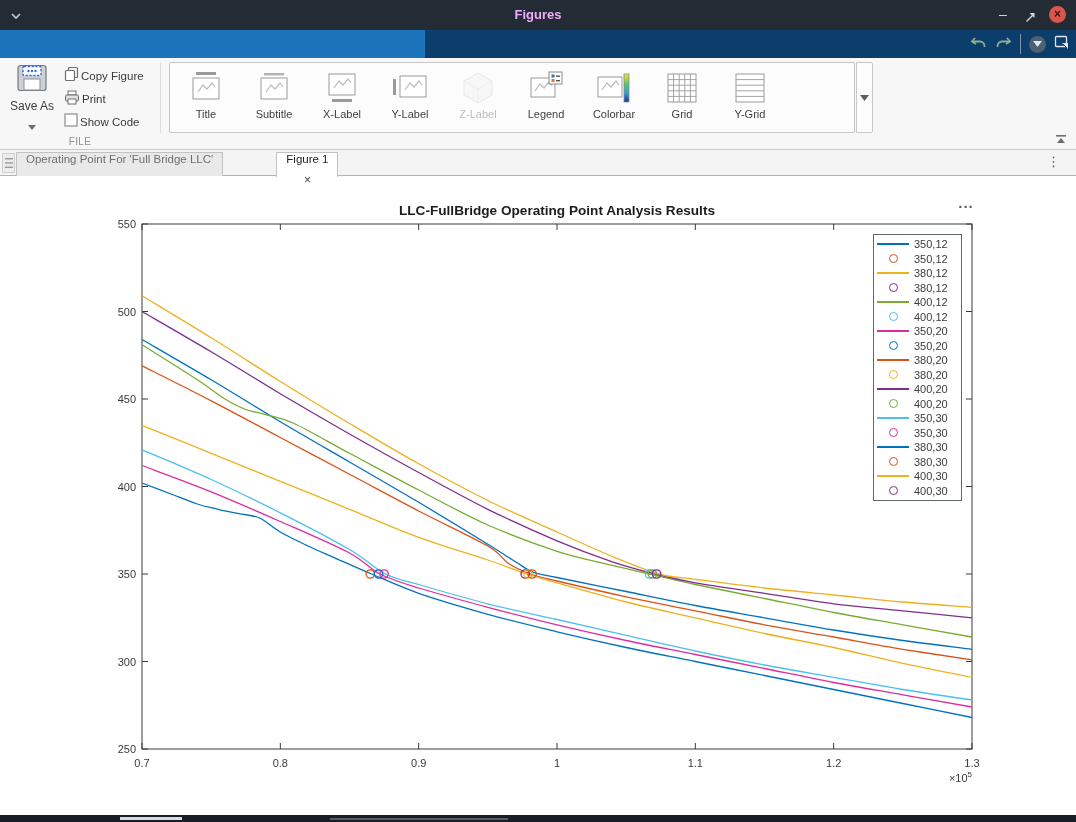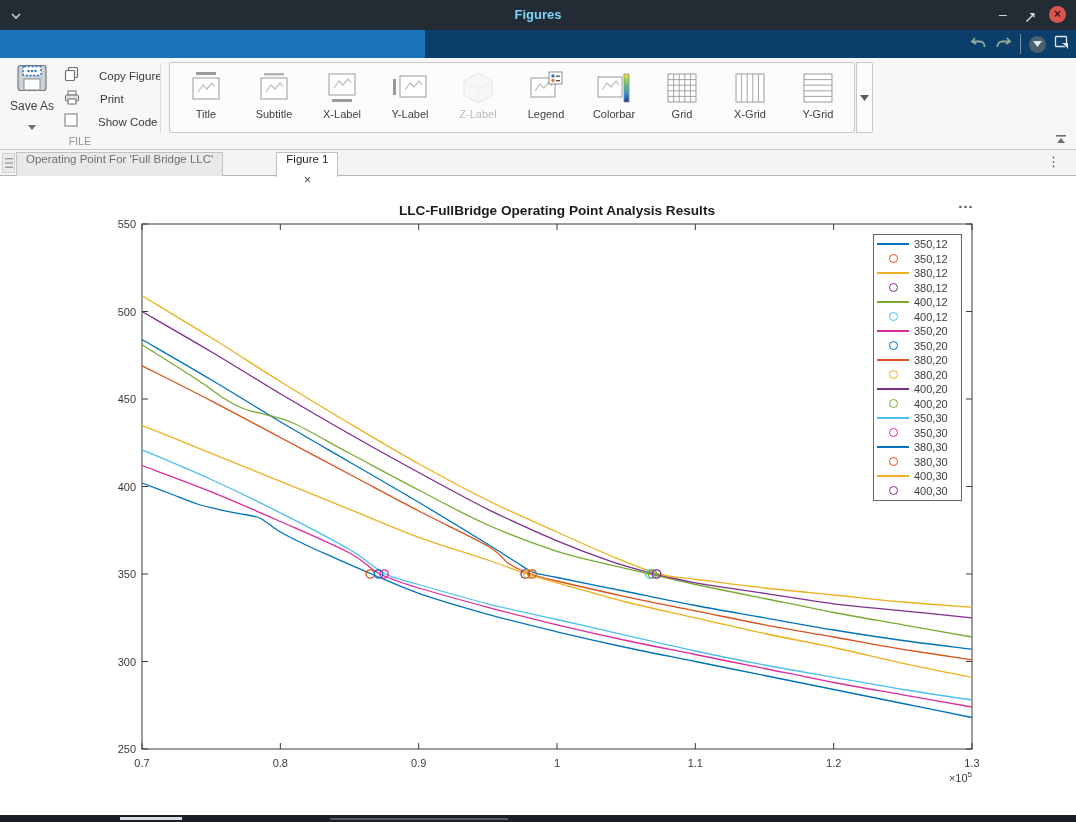--- a/index.html
+++ b/index.html
@@ -5,41 +5,41 @@
   html,body{margin:0;padding:0;}
   body{
     width:1076px;height:822px;position:relative;overflow:hidden;
     font-family:"Liberation Sans",sans-serif;background:#fff;
     box-shadow:inset 0 0 0 1px #141a21;
   }
   
   .titlebar{position:absolute;left:0;top:0;width:1076px;height:30px;background:#232b34;}
   .tb-chevron{position:absolute;left:9px;top:8px;}
   .tb-title{position:absolute;left:0;top:0;width:100%;height:30px;line-height:30px;
-    text-align:center;color:#7dd3fc;font-size:13px;font-weight:bold;}
+    text-align:center;color:#f0abfc;font-size:13px;font-weight:bold;}
   .tb-min{position:absolute;right:66px;top:6px;width:14px;height:16px;color:#cdd5dd;
     font-size:14px;line-height:16px;text-align:center;}
   .tb-restore{position:absolute;right:40px;top:9px;}
   .tb-close{position:absolute;right:10px;top:6px;width:17px;height:17px;border-radius:50%;
     background:#d9564f;color:#471311;font-size:12px;font-weight:bold;text-align:center;line-height:17px;}
   
   .tabstrip{position:absolute;left:0;top:30px;width:1076px;height:28px;background:#0c3e6c;}
   .tabstrip-left{position:absolute;left:0;top:0;width:425px;height:28px;background:#1b74ba;}
   .rtabs{position:absolute;left:6px;top:0;height:28px;display:flex;}
   .rtab{height:28px;line-height:28px;text-align:center;color:#e8f1f8;font-size:11px;letter-spacing:.5px;}
   .rtab.active{background:#fff;color:#333;}
   .strip-icons{position:absolute;right:6px;top:0;height:28px;display:flex;align-items:center;gap:8px;}
   .strip-sep{width:1px;height:20px;background:#7b93a8;}
   .strip-circle{width:17px;height:17px;border-radius:50%;background:#4d6172;display:flex;align-items:center;justify-content:center;}
   
   .toolbar{position:absolute;left:0;top:58px;width:1076px;height:92px;background:#f7f7f7;border-bottom:1px solid #c9c9c9;box-sizing:border-box;}
   .saveas{position:absolute;left:8px;top:6px;width:48px;text-align:center;}
   .saveas .lbl{font-size:12px;color:#3d3d3d;margin-top:3px;}
   .saveas .dd{margin-top:3px;}
-  .file-row{position:absolute;left:64px;height:20px;display:flex;align-items:center;gap:20px;}
+  .file-row{position:absolute;left:64px;height:20px;display:flex;align-items:center;gap:2px;}
   .file-row .lbl{font-size:11.5px;color:#3a3a3a;white-space:nowrap;}
   .sec-divider{position:absolute;left:160px;top:5px;width:1px;height:70px;background:#dcdcdc;}
   .sec-label{position:absolute;top:78px;font-size:10px;color:#8f8f8f;text-align:center;letter-spacing:.3px;}
   .gallery{position:absolute;left:169px;top:4px;width:686px;height:71px;background:#fcfcfc;
     border:1px solid #c8c8c8;border-radius:2px;box-sizing:border-box;display:flex;padding:2px 2px;}
   .gal-item{width:68px;display:flex;flex-direction:column;align-items:center;justify-content:flex-start;padding-top:3px;}
   .gal-icon{height:40px;display:flex;align-items:center;justify-content:center;}
   .gal-label{font-size:11px;color:#3f3f3f;}
   .gal-item.disabled .gal-label{color:#bdbdbd;}
   .gal-dd{position:absolute;left:856px;top:4px;width:17px;height:71px;background:#fcfcfc;border:1px solid #c8c8c8;
@@ -265,29 +265,20 @@
         <div class="gal-label">Colorbar</div>
       </div>
       <div class="gal-item">
         <div class="gal-icon">
           <svg width="38" height="36" viewBox="0 0 38 36">
             <rect x="5" y="4" width="28" height="28" fill="#fff" stroke="#9a9a9a"></rect>
             <path d="M10.6 4 V32 M16.2 4 V32 M21.8 4 V32 M27.4 4 V32 M5 9.6 H33 M5 15.2 H33 M5 20.8 H33 M5 26.4 H33" stroke="#9a9a9a" stroke-width="0.9"></path>
           </svg>
         </div>
         <div class="gal-label">Grid</div>
-      </div>
-      <div class="gal-item">
-        <div class="gal-icon">
-          <svg width="38" height="36" viewBox="0 0 38 36">
-            <rect x="5" y="4" width="28" height="28" fill="#fff" stroke="#9a9a9a"></rect>
-            <path d="M10.6 4 V32 M16.2 4 V32 M21.8 4 V32 M27.4 4 V32" stroke="#9a9a9a" stroke-width="0.9"></path>
-          </svg>
-        </div>
-        <div class="gal-label">X-Grid</div>
       </div>
       <div class="gal-item">
         <div class="gal-icon">
           <svg width="38" height="36" viewBox="0 0 38 36">
             <rect x="5" y="4" width="28" height="28" fill="#fff" stroke="#9a9a9a"></rect>
             <path d="M5 9.6 H33 M5 15.2 H33 M5 20.8 H33 M5 26.4 H33" stroke="#9a9a9a" stroke-width="0.9"></path>
           </svg>
         </div>
         <div class="gal-label">Y-Grid</div>
       </div>

